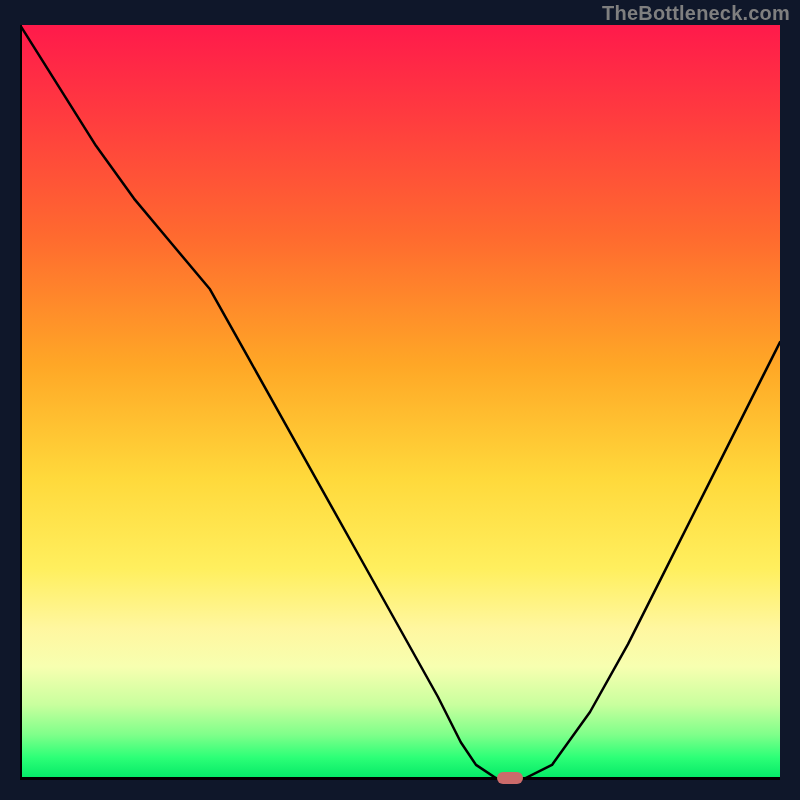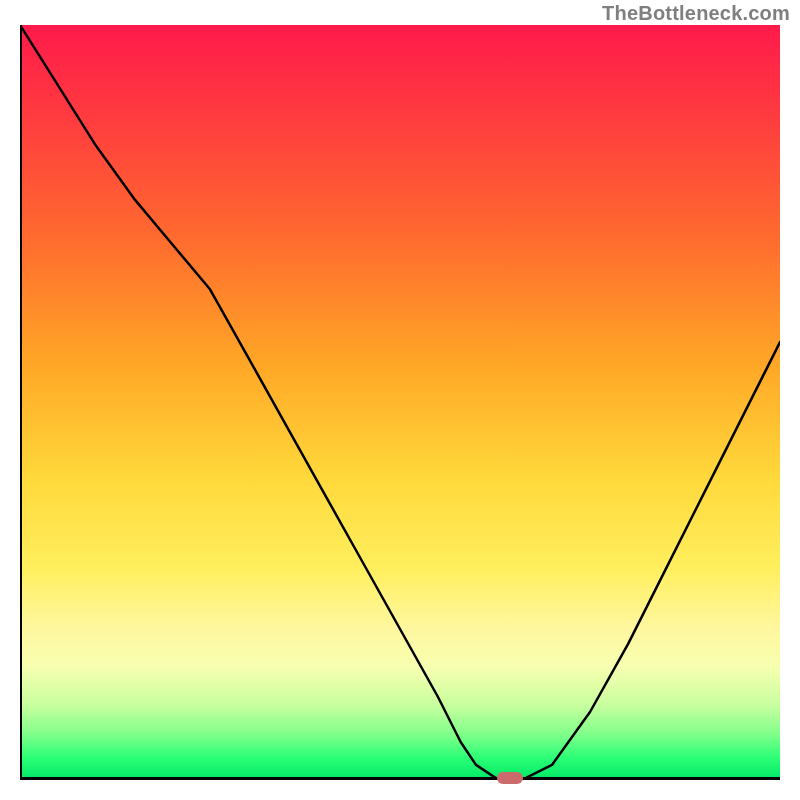--- a/index.html
+++ b/index.html
@@ -1,17 +1,17 @@
 <!DOCTYPE html>
 <html><head>
 <meta charset="utf-8">
 <style>
   * { margin: 0; padding: 0; box-sizing: border-box; }
   html, body { width: 800px; height: 800px; background: #000; overflow: hidden; font-family: Arial, Helvetica, sans-serif; }
-  .stage { position: relative; width: 800px; height: 800px; background: #ffffff; }
+  .stage { position: relative; width: 800px; height: 800px; background: #0f172a; }
   .watermark { position: absolute; top: 2px; right: 10px; color: #7f7f7f; font-size: 20px; font-weight: 600; letter-spacing: 0.2px; }
   .plot { position: absolute; left: 20px; top: 25px; width: 760px; height: 755px; }
   .gradient {
     position: absolute; inset: 0;
     background: linear-gradient(to bottom,
       #ff1a4b 0%,
       #ff3b3f 12%,
       #ff6a2f 28%,
       #ffa726 45%,
       #ffd93b 60%,

